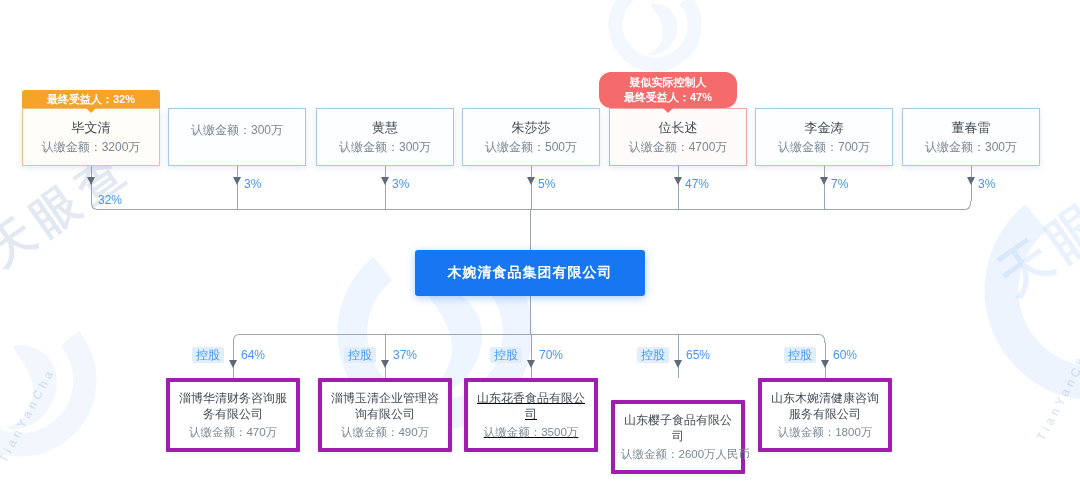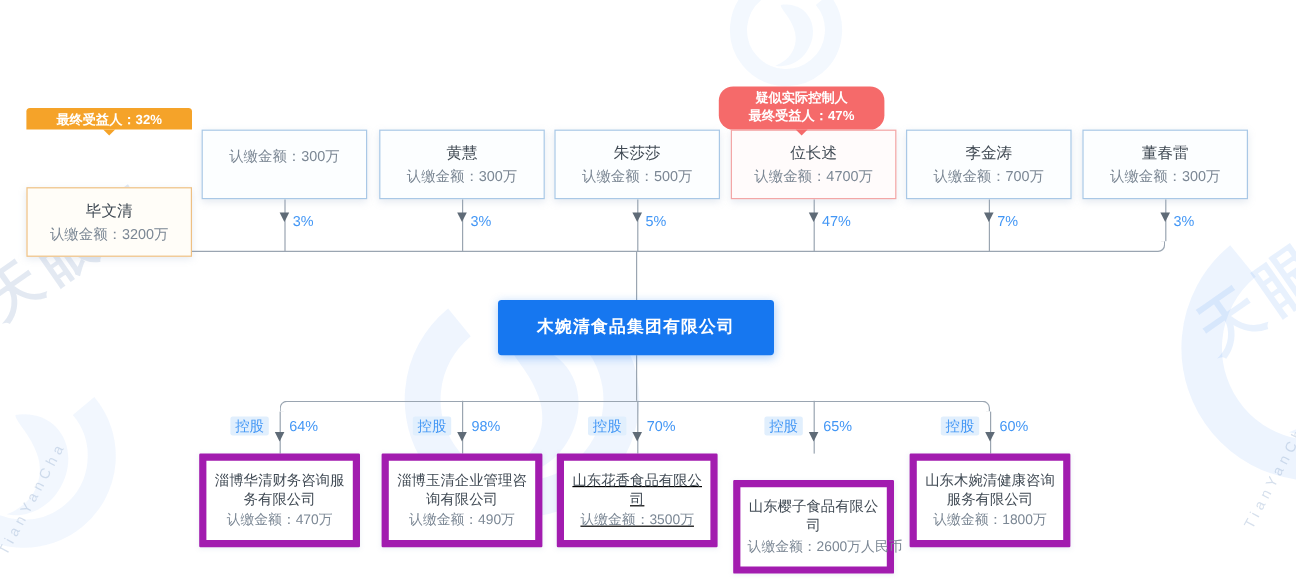--- a/index.html
+++ b/index.html
@@ -59,21 +59,21 @@
   }
   .badge.orange .ptr{border-top:5px solid #f5a329;}
   .badge.red .ptr{border-top:5px solid #f56a6a;}
   .parent-box{
     position:absolute;left:415px;top:250px;width:230px;height:46px;background:#1677f0;
     border-radius:3px;color:#fff;font-size:14px;font-weight:bold;letter-spacing:1px;
     display:flex;align-items:center;justify-content:center;cursor:pointer;
     box-shadow:0 2px 8px rgba(22,119,240,0.35);
   }
   .sub-box{
-    position:absolute;width:134px;min-height:50px;background:#ffffff;border:6px solid #a21caf;
+    position:absolute;width:134px;min-height:50px;background:#ffffff;border:4px solid #a21caf;
     border-radius:1px;text-align:center;padding:8px 6px;cursor:pointer;
     box-shadow:0 1px 4px rgba(150,170,200,0.18);
   }
   .sub-name{font-size:12px;color:#404a54;line-height:16px;}
   .sub-amt{font-size:11.5px;color:#7b8794;line-height:15px;margin-top:3px;white-space:nowrap;}
 </style>
 </head>
 <body>
 
 <div class="stage">
@@ -133,37 +133,37 @@
       <div class="vline" style="left: 530px; top: 210px; height: 40px;"></div>
       <div class="vline" style="left: 530px; top: 296px; height: 38px;"></div>
       <div class="bus-top" style="left: 233px; top: 334px; width: 592px; height: 9px;"></div>
       <div class="vline" style="left: 233px; top: 343px; height: 35px;"></div>
       <div class="arrow-down" style="left: 229px; top: 360px;"></div>
       <div class="tag" style="left: 224px; top: 347px;">控股</div>
       <div class="pct" style="left: 241px; top: 347px;">64%</div>
       <div class="vline" style="left: 385px; top: 334px; height: 44px;"></div>
       <div class="arrow-down" style="left: 381px; top: 360px;"></div>
       <div class="tag" style="left: 376px; top: 347px;">控股</div>
-      <div class="pct" style="left: 393px; top: 347px;">98%</div>
+      <div class="pct" style="left: 393px; top: 347px;">37%</div>
       <div class="vline" style="left: 531px; top: 334px; height: 44px;"></div>
       <div class="arrow-down" style="left: 527px; top: 360px;"></div>
       <div class="tag" style="left: 522px; top: 347px;">控股</div>
       <div class="pct" style="left: 539px; top: 347px;">70%</div>
       <div class="vline" style="left: 678px; top: 334px; height: 44px;"></div>
       <div class="arrow-down" style="left: 674px; top: 360px;"></div>
       <div class="tag" style="left: 669px; top: 347px;">控股</div>
       <div class="pct" style="left: 686px; top: 347px;">65%</div>
       <div class="vline" style="left: 825px; top: 343px; height: 35px;"></div>
       <div class="arrow-down" style="left: 821px; top: 360px;"></div>
       <div class="tag" style="left: 816px; top: 347px;">控股</div>
       <div class="pct" style="left: 833px; top: 347px;">60%</div>
     </div>
 
   <div id="shareholders">
-      <div class="sh-box orange" style="left: 22px; top: 108px; margin-top: 48px;">
+      <div class="sh-box orange" style="left: 22px; top: 108px;">
         <div class="sh-name">毕文清</div>
         <div class="sh-amt">认缴金额：3200万</div>
       </div>
       <div class="badge orange" style="left: 22px; top: 90px;">
         <div>最终受益人：32%</div>
         <div class="ptr"></div>
       </div>
       <div class="sh-box" style="left: 168px; top: 108px;">
         <div class="sh-amt">认缴金额：300万</div>
       </div>

